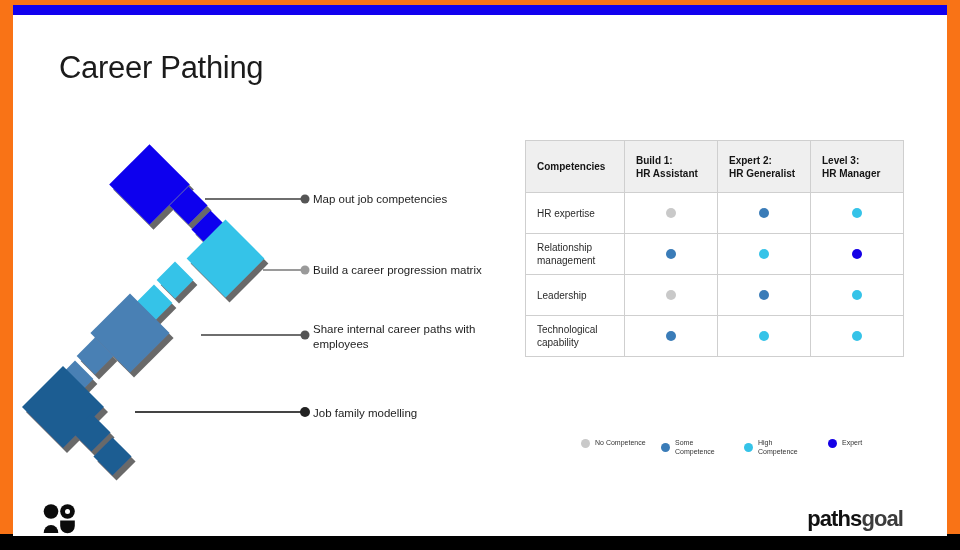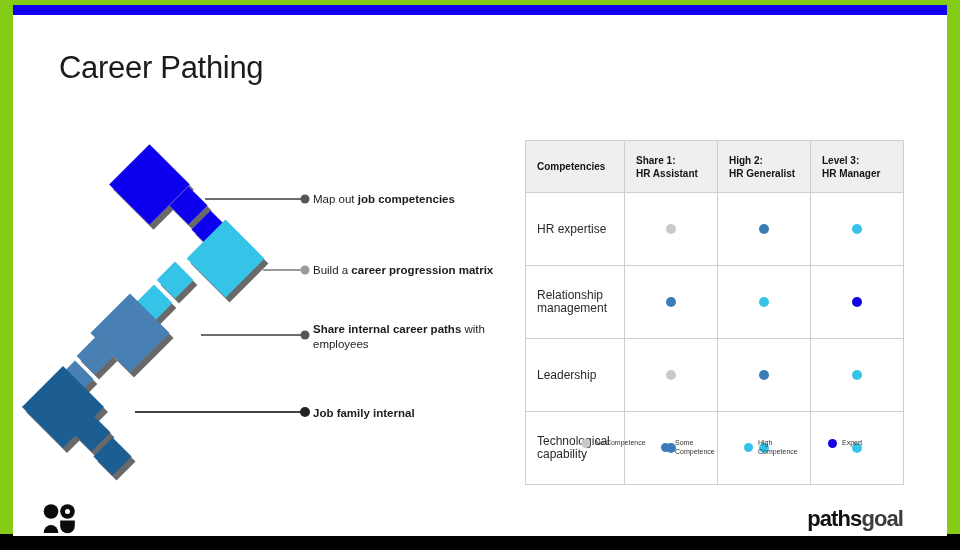--- a/index.html
+++ b/index.html
@@ -2,63 +2,63 @@
 <html><head>
 <meta charset="utf-8">
 <style>
   html,body{margin:0;padding:0;}
   body{
     width:960px;height:550px;overflow:hidden;
     background:#000;
     font-family:"Liberation Sans","DejaVu Sans",sans-serif;
   }
   .frame{
-    position:absolute;left:0;top:0;width:960px;height:534px;background:#84cc16;
+    position:absolute;left:0;top:0;width:960px;height:534px;background:#f97316;
   }
   .topbar{
     position:absolute;left:13px;top:5px;width:934px;height:10px;background:#1100EE;
   }
   .slide{
     position:absolute;left:13px;top:15px;width:934px;height:521px;
     background:#ffffff;overflow:hidden;
   }
   
   .title{
     position:absolute;left:46px;top:35px;
     font-size:31px;color:#1b1b1b;font-weight:400;letter-spacing:-0.3px;
   }
   
   .diagram{position:absolute;left:0px;top:115px;width:500px;height:360px;}
   
   .bullets{position:absolute;left:300px;top:115px;width:230px;height:360px;}
   .bullet{
     position:absolute;font-size:11.5px;color:#1d1d1d;line-height:14.5px;width:205px;
   }
-  .bullet b{font-weight:700;}
+  .bullet b{font-weight:400;}
   
   .tablewrap{position:absolute;left:512px;top:125px;width:378px;}
   table.matrix{border-collapse:collapse;width:378px;table-layout:fixed;}
   table.matrix th,table.matrix td{
     border:1px solid #cfcfcf;
     padding:0;
     vertical-align:middle;
   }
   table.matrix th{
     background:#efefef;
     text-align:left;
     font-size:10px;
     font-weight:700;
     color:#141414;
     height:51px;
     padding:0 11px;
     line-height:13px;
   }
   table.matrix td.rowlabel{
-    font-size:12px;color:#2a2a2a;font-weight:400;
-    padding:16px 11px;height:40px;line-height:13px;
+    font-size:10px;color:#2a2a2a;font-weight:400;
+    padding:0 11px;height:40px;line-height:13px;
   }
   table.matrix td.cell{height:40px;text-align:center;}
   .dot{display:inline-block;width:10px;height:10px;border-radius:50%;}
   .col0{width:99px;}
   .col1,.col2,.col3{width:93px;}
   
   .legend{position:absolute;left:568px;top:424px;width:320px;height:28px;}
   .legitem{position:absolute;display:flex;align-items:center;}
   .legdot{width:9px;height:9px;border-radius:50%;flex:0 0 auto;margin-right:5px;}
   .legtxt{font-size:7px;color:#333;line-height:8.5px;width:56px;}
@@ -137,43 +137,43 @@
       <div class="bullet" style="top:62px;left:0;">
         <span>Map out </span><b>job competencies</b><span></span>
       </div>
       <div class="bullet" style="top:133px;left:0;">
         <span>Build a </span><b>career progression matrix</b><span></span>
       </div>
       <div class="bullet" style="top:192px;left:0;">
         <span></span><b>Share internal career paths</b><span> with employees</span>
       </div>
       <div class="bullet" style="top:276px;left:0;">
-        <span></span><b>Job family internal</b><span></span>
+        <span></span><b>Job family modelling</b><span></span>
       </div>
     </div>
 
     <div class="tablewrap">
       <table class="matrix">
         <colgroup>
             <col class="col0">
             <col class="col1">
             <col class="col2">
             <col class="col3">
           </colgroup>
         <thead>
           <tr>
             <th>
               <span>Competencies</span>
             </th>
             <th>
-              <span>Share 1:</span><br>
+              <span>Build 1:</span><br>
               <span>HR Assistant</span>
             </th>
             <th>
-              <span>High 2:</span><br>
+              <span>Expert 2:</span><br>
               <span>HR Generalist</span>
             </th>
             <th>
               <span>Level 3:</span><br>
               <span>HR Manager</span>
             </th>
           </tr>
         </thead>
         <tbody>
             <tr>

